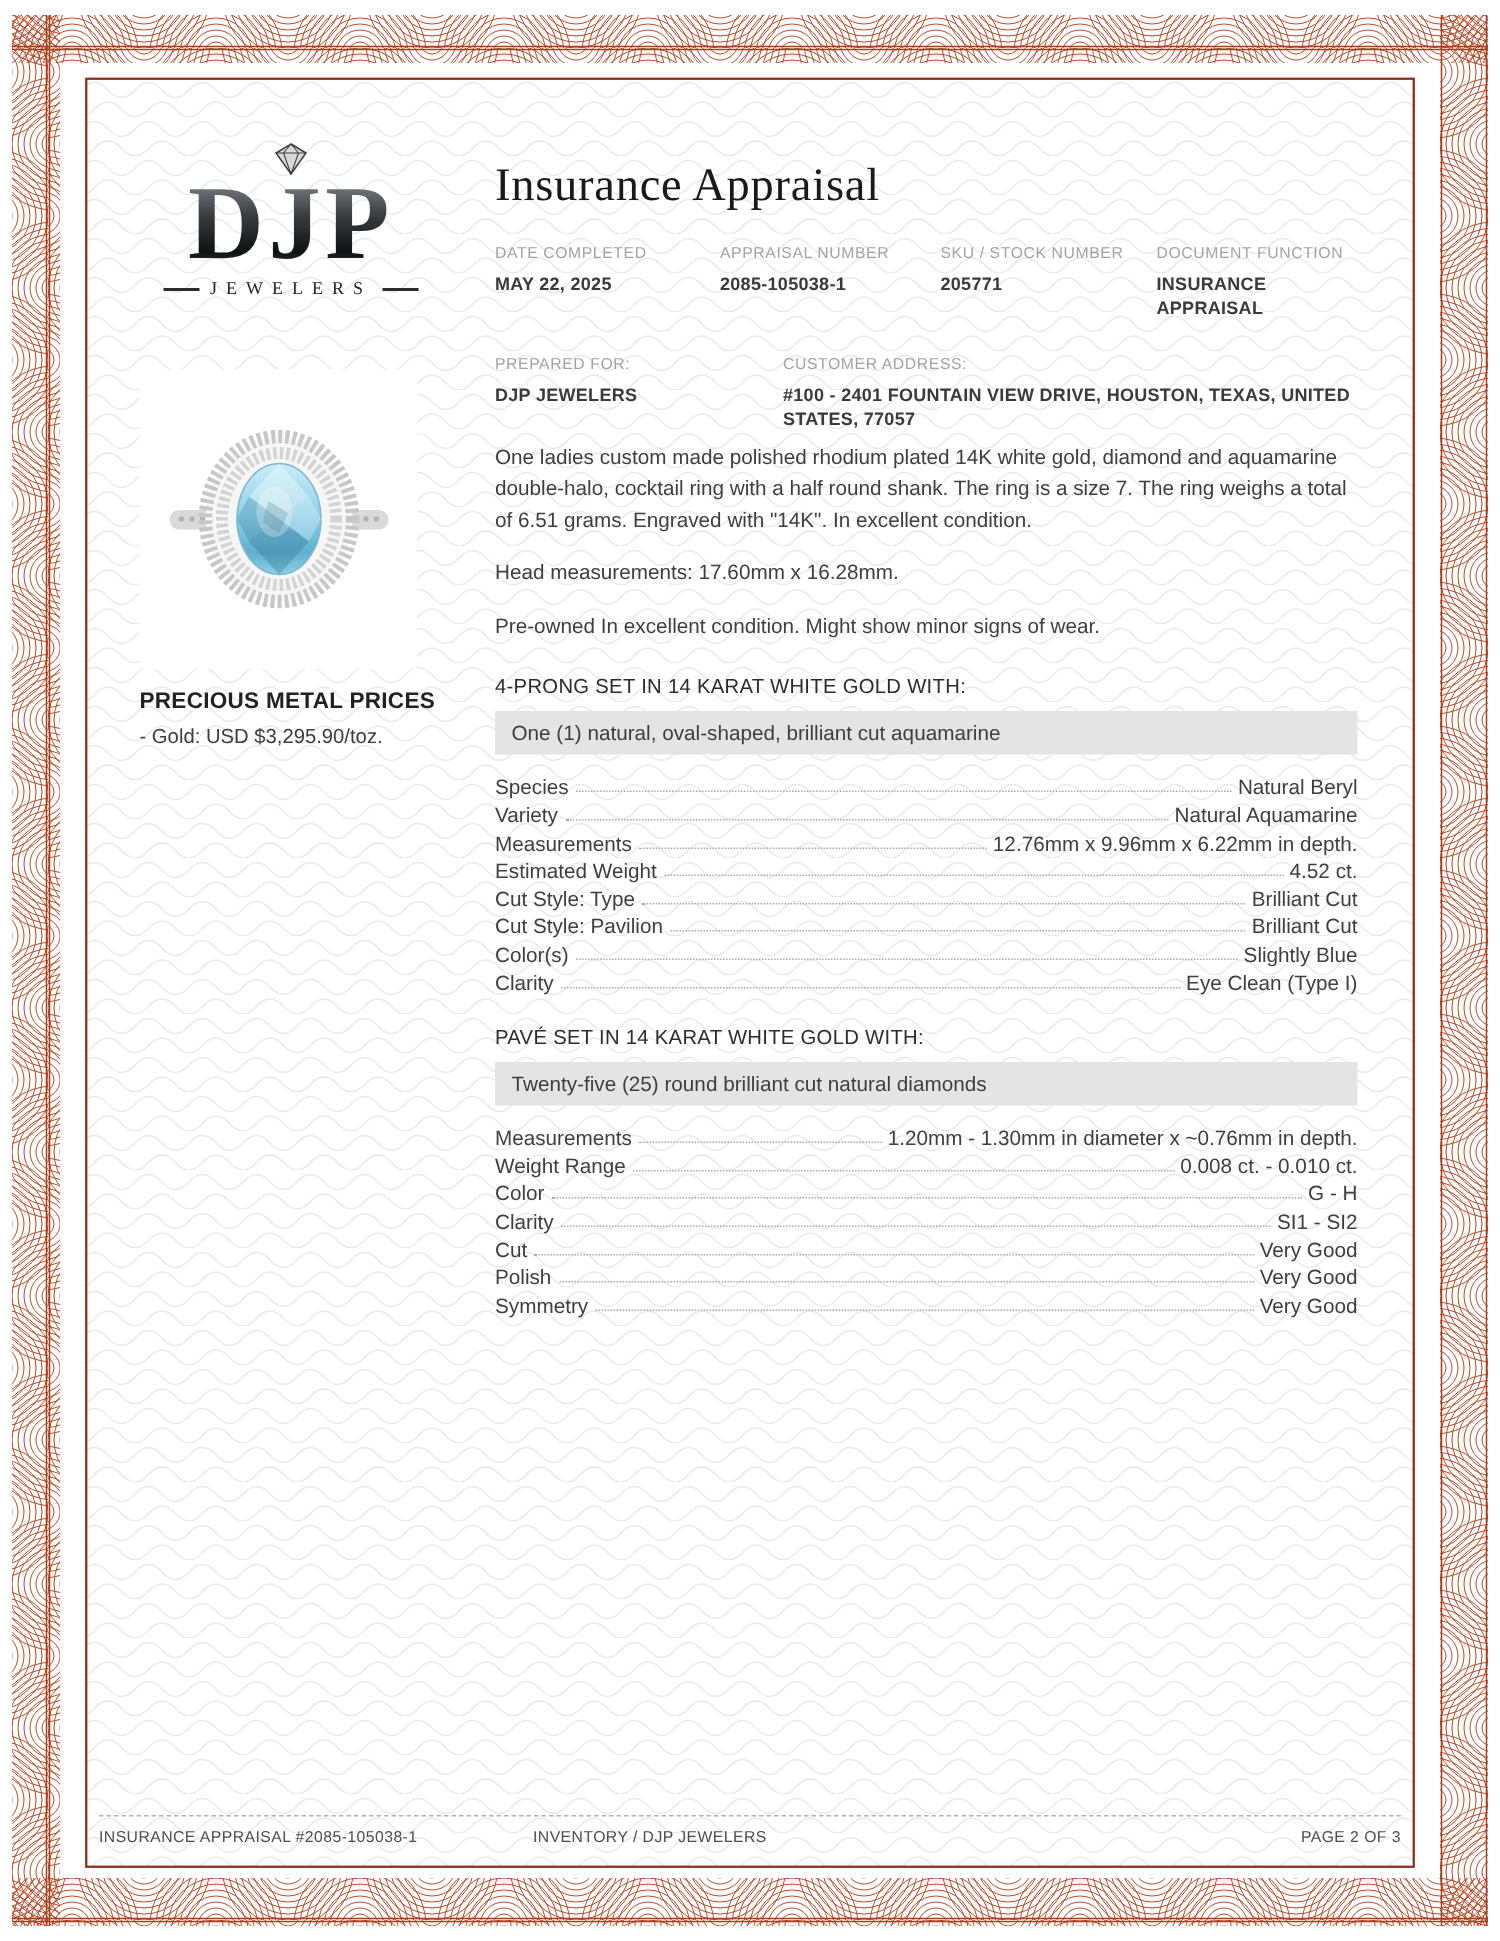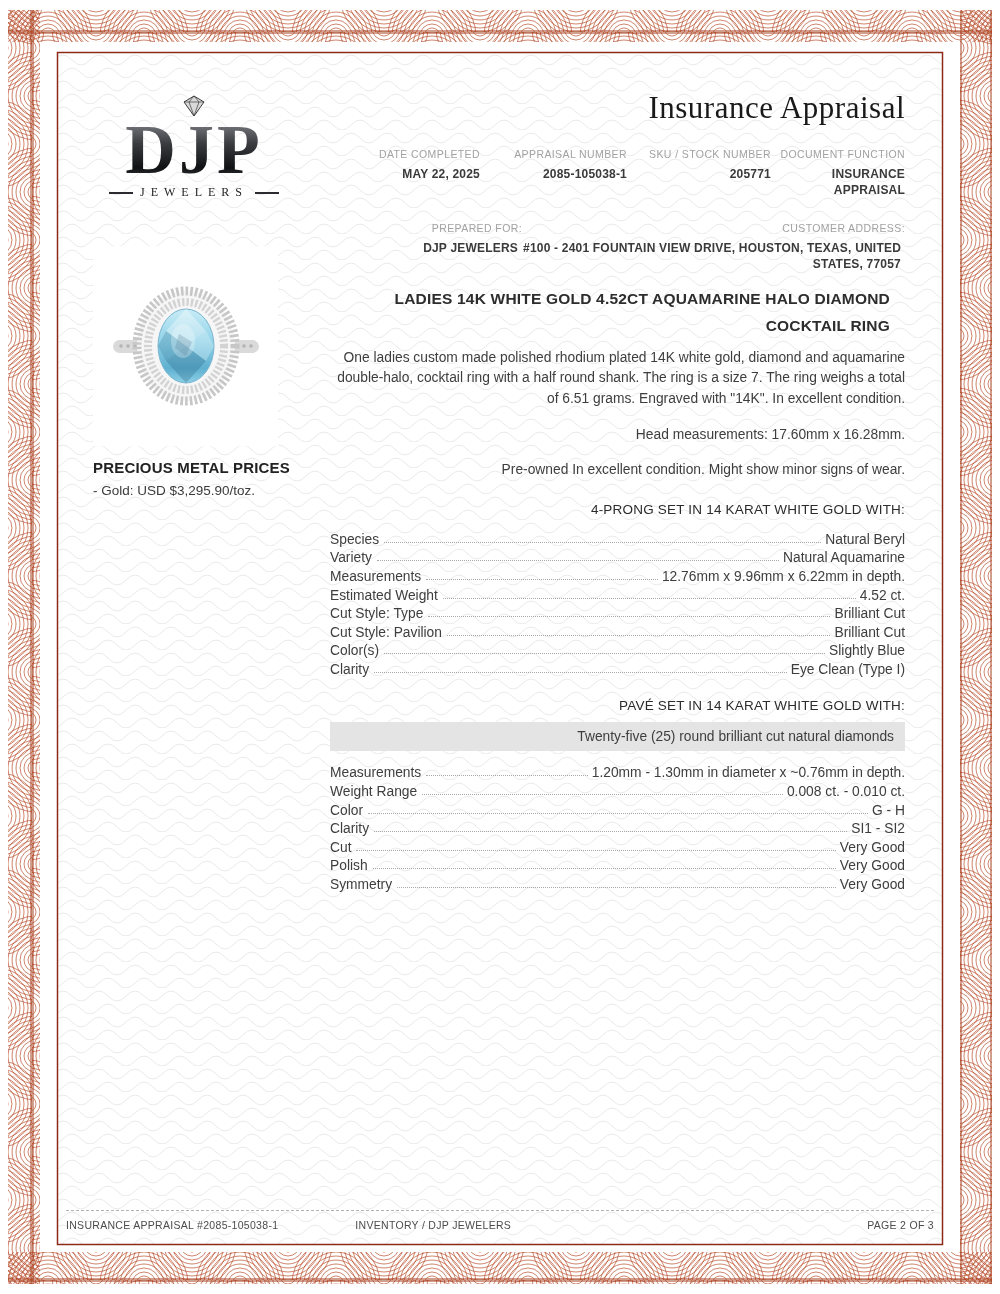--- a/index.html
+++ b/index.html
@@ -24,21 +24,21 @@
 
   
   .ring-card { position: absolute; left: 35px; top: 193px; width: 185px; height: 200px; background: #ffffff; }
 
   
   .metal { position: absolute; left: 35px; top: 406px; width: 240px; }
   .mp-title { font-size: 15px; font-weight: 700; color: #222; letter-spacing: .2px; }
   .mp-item { font-size: 13.5px; color: #3c3c3c; margin-top: 7px; }
 
   
-  .main { position: absolute; left: 272px; top: 37px; width: 575px; text-align: right; }
+  .main { position: absolute; left: 272px; top: 52px; width: 575px; }
   h1.doc-title { font-family: "Liberation Serif", "DejaVu Serif", serif; font-weight: 500;
     font-size: 31px; color: #191919; letter-spacing: .5px; }
   .fields { display: grid; grid-template-columns: 150px 147px 144px 1fr; margin-top: 22px; }
   .fl { font-size: 10.5px; color: #a2a2a2; letter-spacing: .4px; }
   .fv { font-size: 12px; font-weight: 700; color: #3a3a3a; margin-top: 7px; letter-spacing: .2px; line-height: 1.3; }
   .prepared { display: grid; grid-template-columns: 192px 1fr; margin-top: 24px; }
   .prepared .fv { padding-right: 4px; }
 
   h2.item-title { font-size: 15.5px; font-weight: 700; color: #2d2d2d; line-height: 1.72;
     letter-spacing: .2px; margin-top: 14px; max-width: 560px; }
@@ -236,26 +236,26 @@
         <div class="field">
           <div class="fl">PREPARED FOR:</div>
           <div class="fv">DJP JEWELERS</div>
         </div>
         <div class="field">
           <div class="fl">CUSTOMER ADDRESS:</div>
           <div class="fv">#100 - 2401 FOUNTAIN VIEW DRIVE, HOUSTON, TEXAS, UNITED STATES, 77057</div>
         </div>
       </div>
 
-      <h2 class="item-title">LADIES 14K WHITE GOLD 4.52CT AQUAMARINE HALO DIAMOND COCKTAIL RING</h2>
       <p class="body-text">One ladies custom made polished rhodium plated 14K white gold, diamond and aquamarine double-halo, cocktail ring with a half round shank. The ring is a size 7. The ring weighs a total of 6.51 grams. Engraved with "14K". In excellent condition.</p>
       <p class="body-text solo">Head measurements: 17.60mm x 16.28mm.</p>
       <p class="body-text solo">Pre-owned In excellent condition. Might show minor signs of wear.</p>
 
       <h3 class="sec-head">4-PRONG SET IN 14 KARAT WHITE GOLD WITH:</h3>
+      <div class="bar">One (1) natural, oval-shaped, brilliant cut aquamarine</div>
       <div class="spec">
         <div class="row">
             <span class="rl">Species</span>
             <span class="dots"></span>
             <span class="rv">Natural Beryl</span>
           </div>
         <div class="row">
             <span class="rl">Variety</span>
             <span class="dots"></span>
             <span class="rv">Natural Aquamarine</span>

